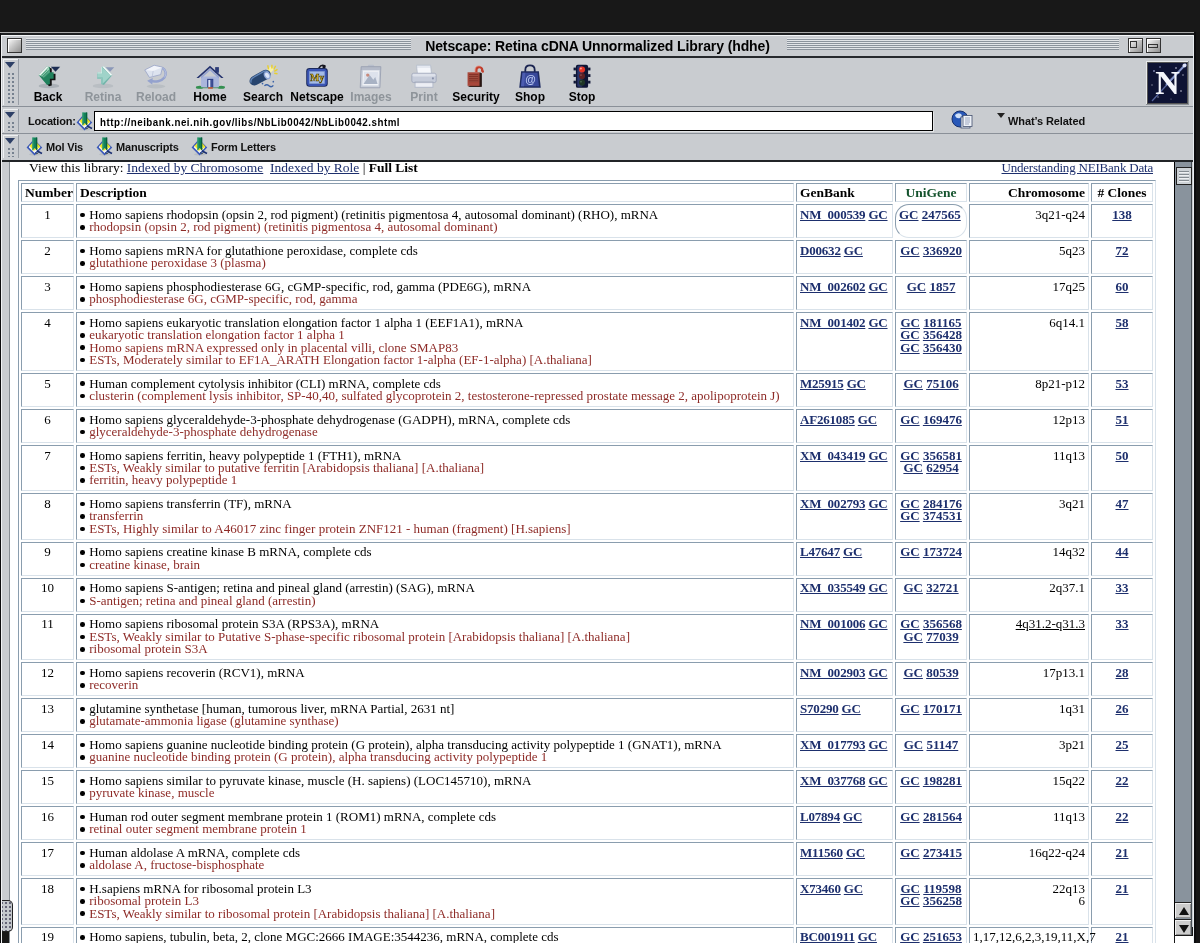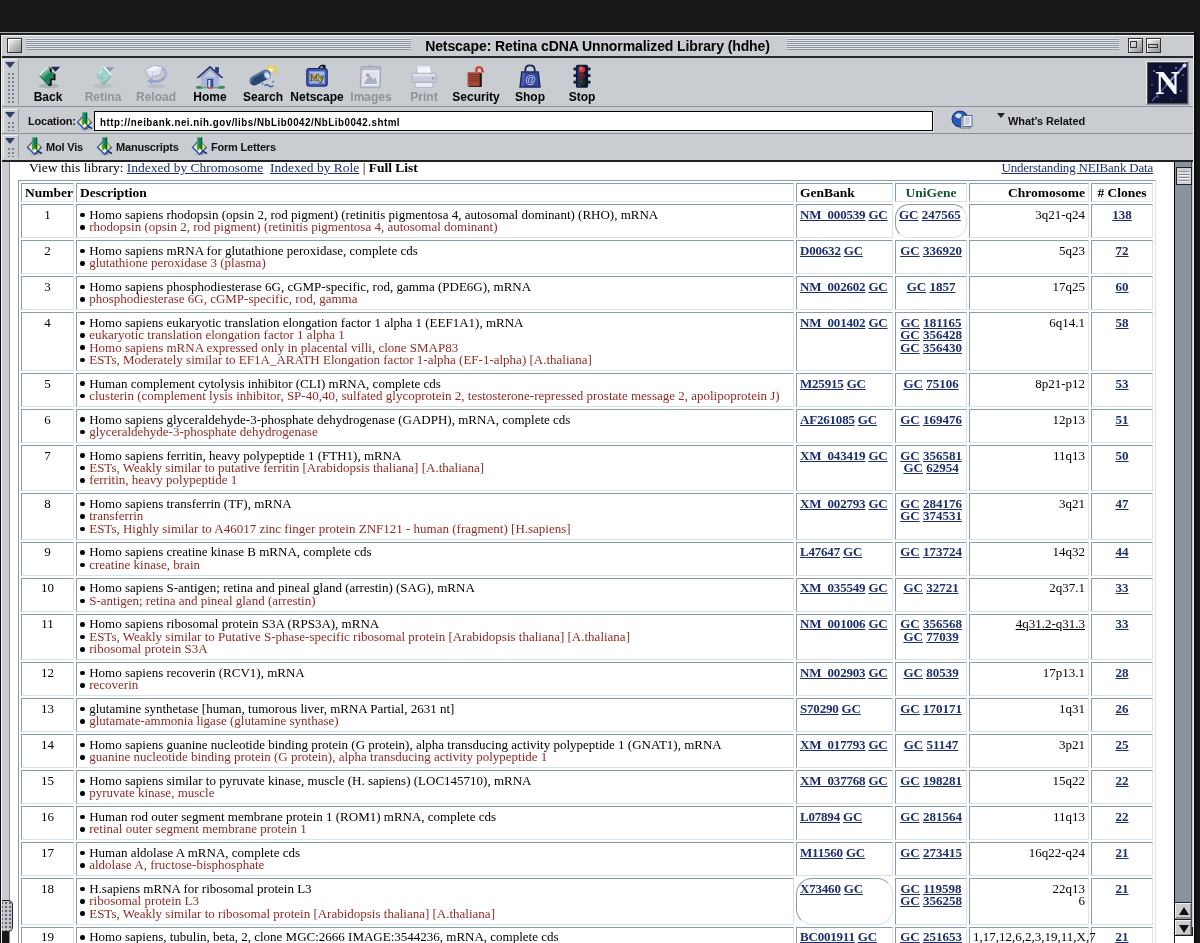--- a/index.html
+++ b/index.html
@@ -548,21 +548,21 @@
             <td style="text-align:right;">16q22-q24</td>
             <td style="text-align:center;"><a href="#a">21</a></td>
           </tr>
           <tr>
             <td class="num">18</td>
             <td>
               <div class="bullet d1">H.sapiens mRNA for ribosomal protein L3</div>
               <div class="bullet r">ribosomal protein L3</div>
               <div class="bullet r">ESTs, Weakly similar to ribosomal protein [Arabidopsis thaliana] [A.thaliana]</div>
             </td>
-            <td style="white-space:nowrap;letter-spacing:-0.2px;border-radius:16px;"><a href="#a">X73460</a> <a href="#a">GC</a></td>
+            <td style="white-space:nowrap;letter-spacing:-0.2px;"><a href="#a">X73460</a> <a href="#a">GC</a></td>
             <td style="white-space:nowrap;text-align:center;"><a href="#a">GC</a> <a href="#a">119598</a><br><a href="#a">GC</a> <a href="#a">356258</a></td>
             <td style="text-align:right;">22q13<br>6</td>
             <td style="text-align:center;"><a href="#a">21</a></td>
           </tr>
           <tr>
             <td class="num">19</td>
             <td>
               <div class="bullet d1">Homo sapiens, tubulin, beta, 2, clone MGC:2666 IMAGE:3544236, mRNA, complete cds</div>
               <div class="bullet r">tubulin, beta, 2</div>
             </td>

